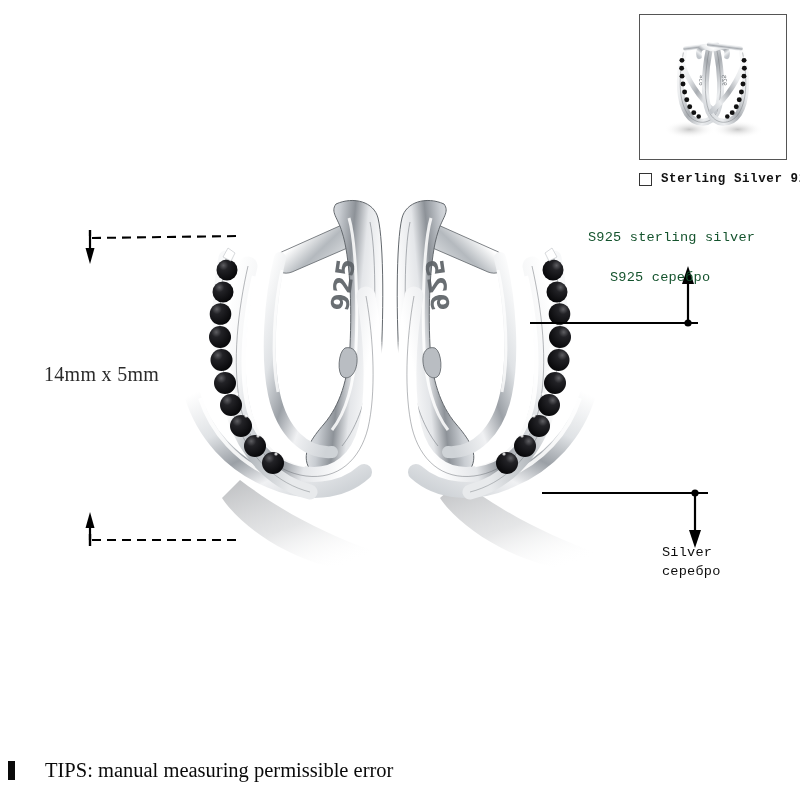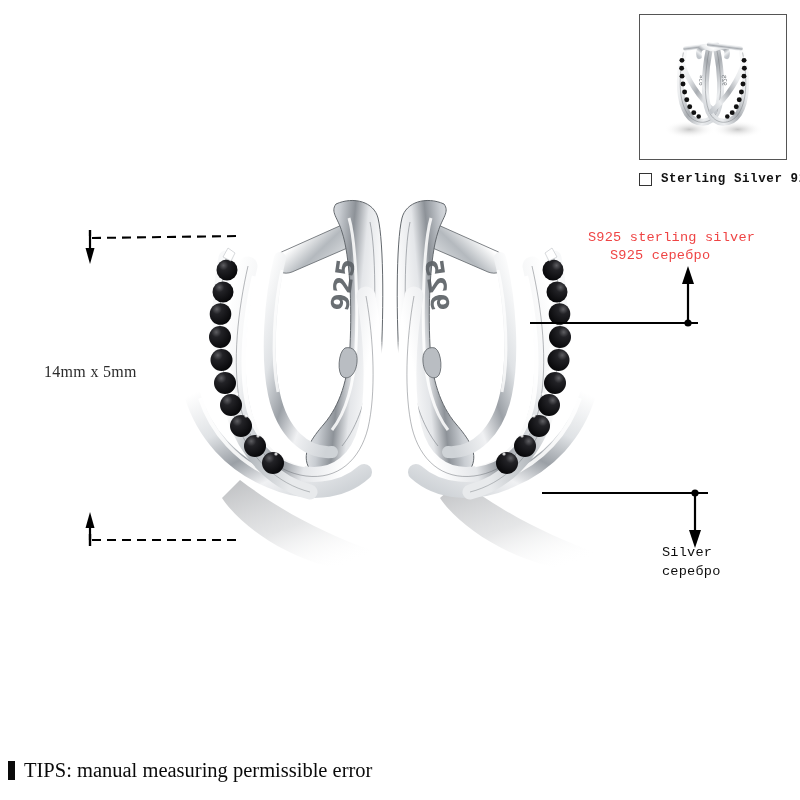--- a/index.html
+++ b/index.html
@@ -35,48 +35,48 @@
   
   #product-area{position:absolute;left:130px;top:180px;width:520px;height:420px;}
   #product-svg{display:block;width:100%;height:100%;overflow:visible;}
 
   
   #dimension-annotation{position:absolute;left:0;top:200px;width:300px;height:380px;}
   #dimension-svg{display:block;width:100%;height:100%;overflow:visible;}
   #dimension-label{
     position:absolute;left:44px;top:363px;
     font-family:"Liberation Serif","DejaVu Serif",serif;
-    font-size:16px;color:#2b2b2b;white-space:nowrap;letter-spacing:.3px;
+    font-size:20px;color:#2b2b2b;white-space:nowrap;letter-spacing:.3px;
   }
 
   
   #callout-svg{position:absolute;left:480px;top:220px;width:320px;height:340px;overflow:visible;}
   #silver-callout-label{
     position:absolute;left:588px;top:229px;width:210px;
     font-family:"Liberation Mono","DejaVu Sans Mono",monospace;
-    font-size:13.6px;color:#ef4444;line-height:1.36;letter-spacing:.2px;
+    font-size:13.6px;color:#14532d;line-height:1.36;letter-spacing:.2px;
     white-space:nowrap;
   }
-  #silver-callout-label .l2{display:block;padding-left:22px;}
+  #silver-callout-label .l2{display:block;padding-left:22px;margin-top:22px;}
   #zircon-callout-label{
     position:absolute;left:662px;top:543px;width:140px;
     font-family:"Liberation Mono","DejaVu Sans Mono",monospace;
     font-size:13.6px;color:#0d0d0d;line-height:1.42;letter-spacing:.2px;
     white-space:nowrap;text-align:left;
   }
 
   
   #tips-footer{
     position:absolute;left:8px;top:755px;height:30px;
     display:flex;align-items:center;gap:9px;
   }
   #tips-bullet{width:7px;height:19px;background:#0a0a0a;flex:none;}
   #tips-text{
     font-family:"Liberation Serif","DejaVu Serif",serif;
-    font-size:20.5px;color:#0a0a0a;white-space:nowrap;
+    font-size:20.5px;color:#0a0a0a;white-space:nowrap;margin-left:21px;
   }
 </style>
 </head>
 <body>
 
 <div class="stage">
 
   <div id="thumb-card">
     <svg id="thumb-svg" viewBox="0 0 148 146">
       <defs>

